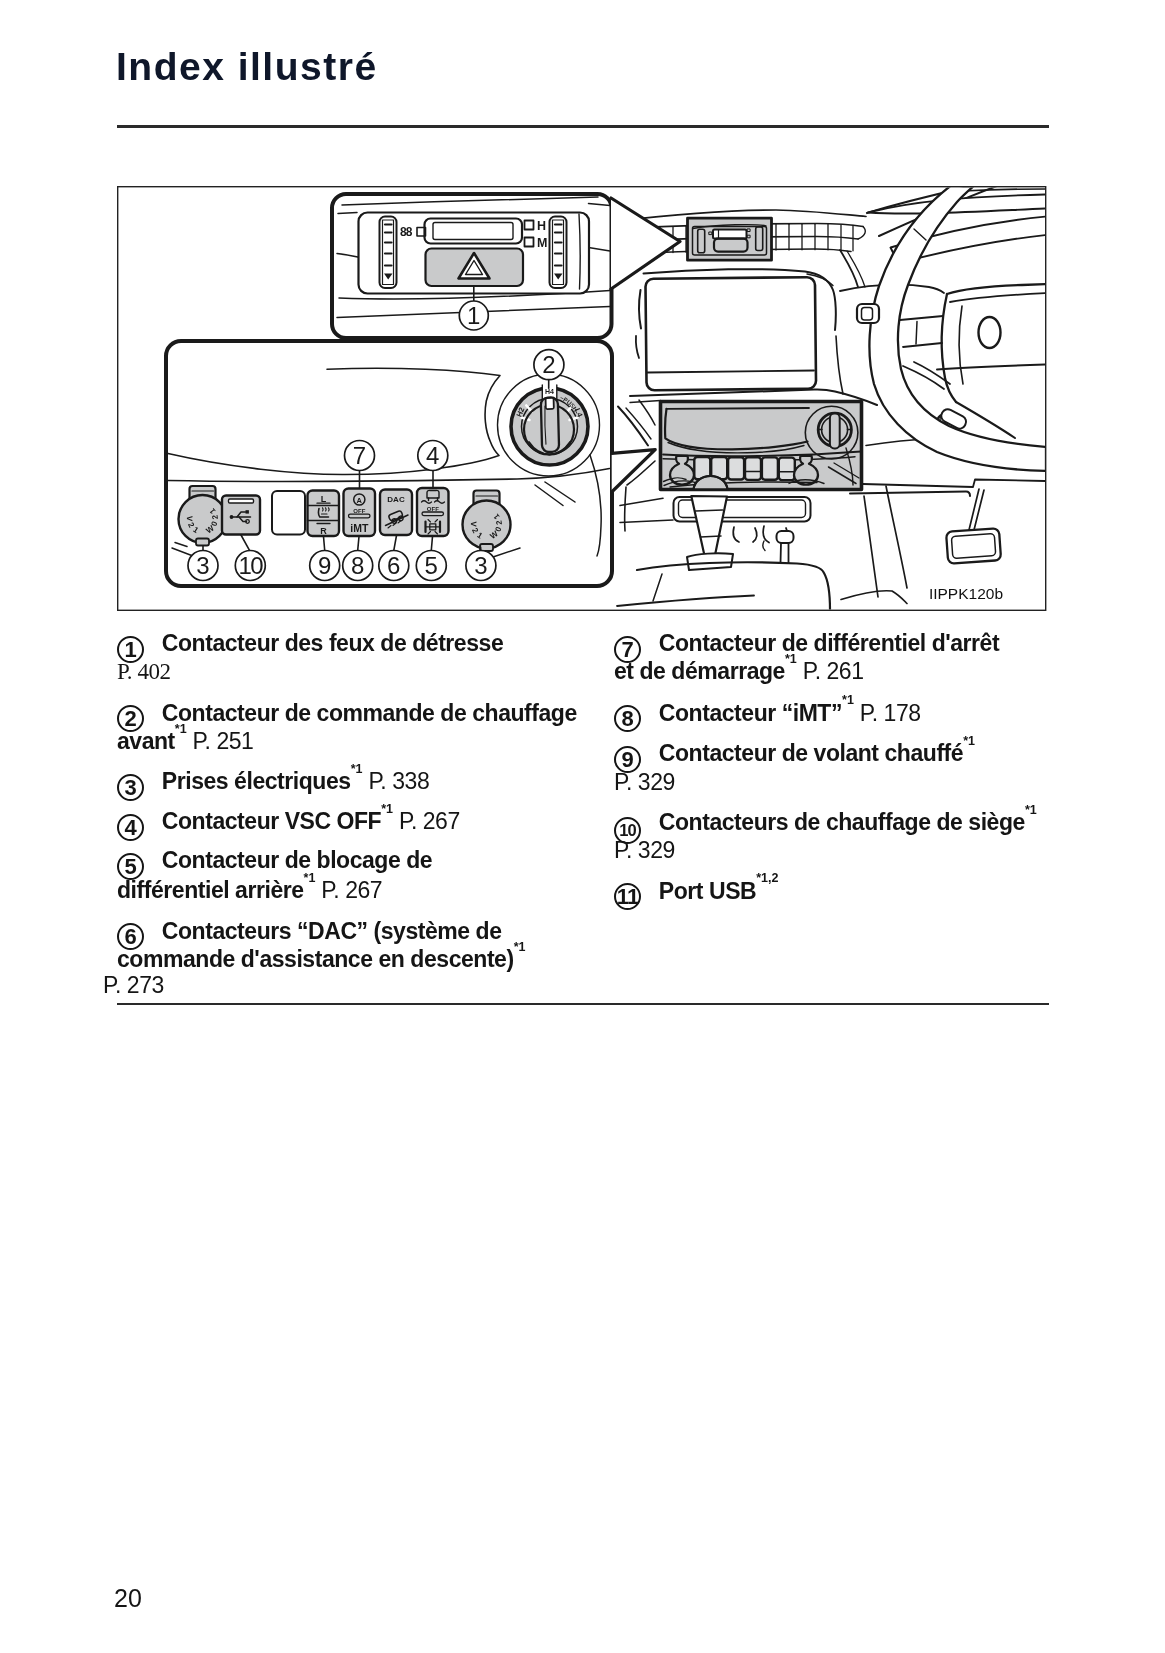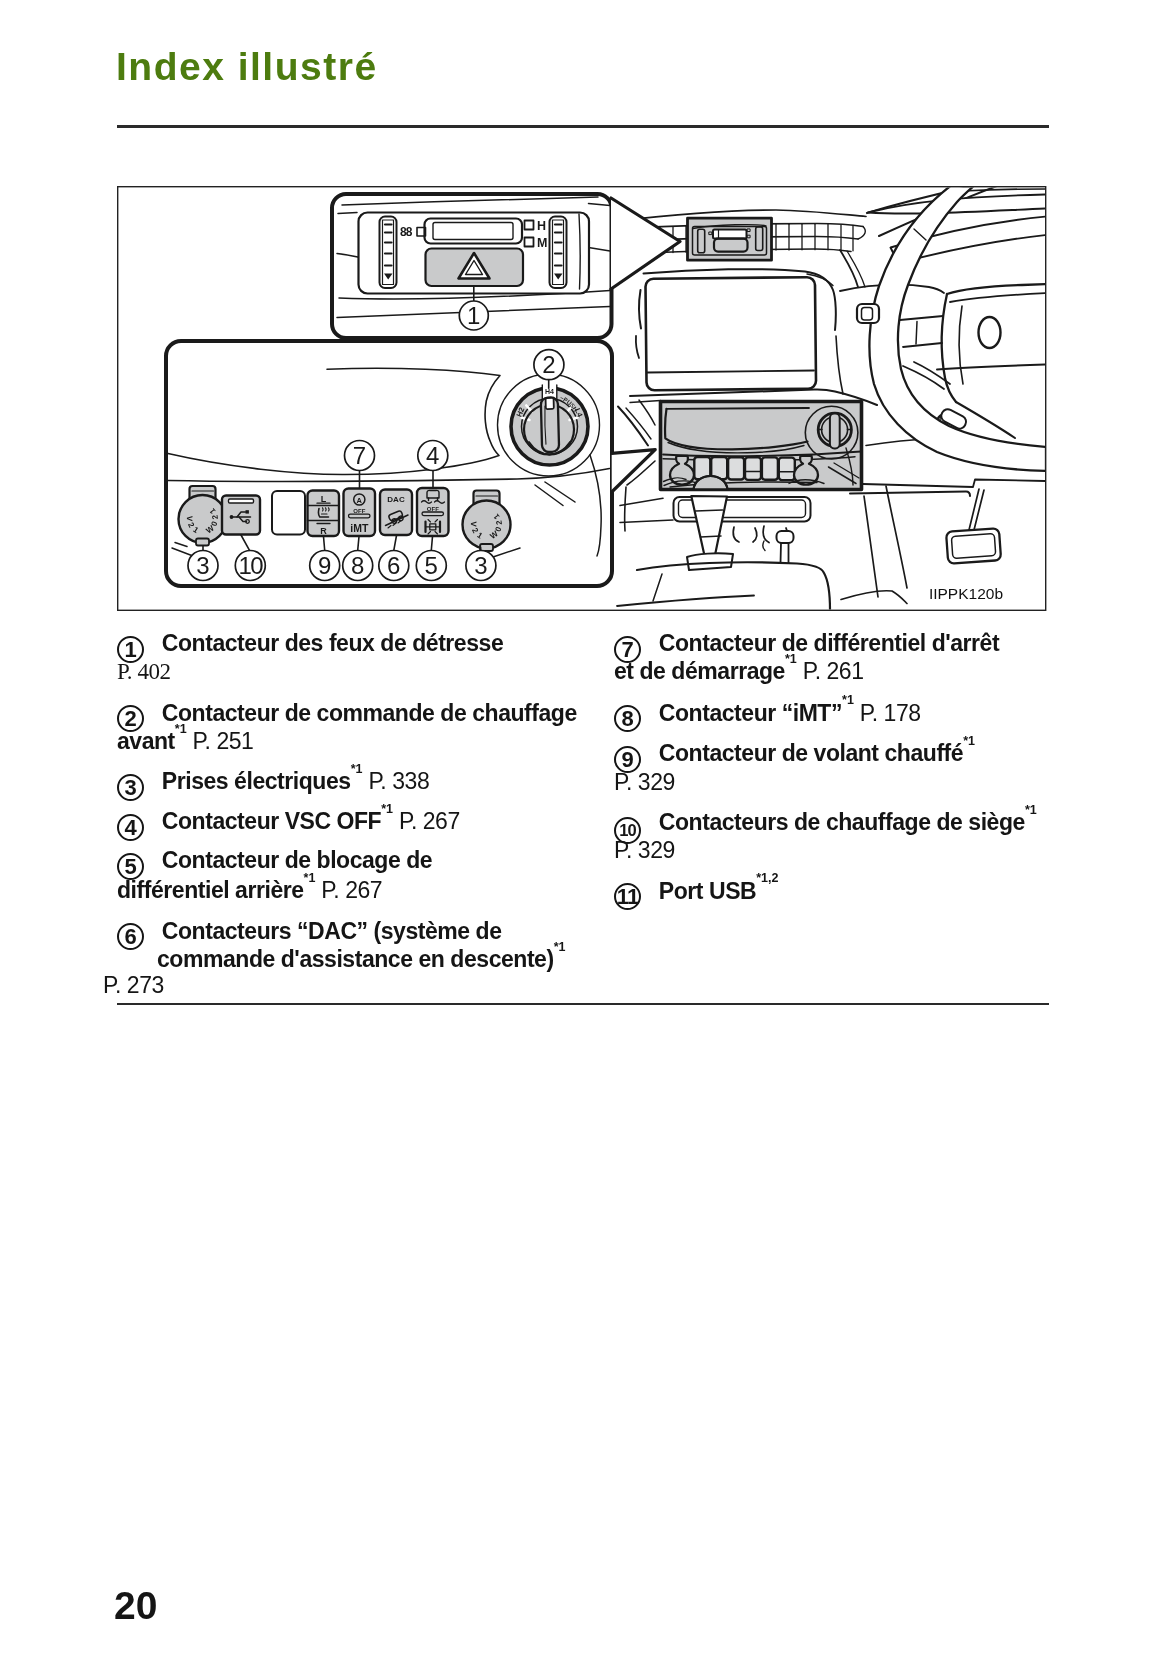--- a/index.html
+++ b/index.html
@@ -1,24 +1,24 @@
 <!DOCTYPE html>
 <html><head>
 <meta charset="utf-8">
 <style>
   * { margin:0; padding:0; box-sizing:border-box; }
   html,body { width:1165px; height:1653px; background:#fff; font-family:"Liberation Sans", sans-serif; position:relative; overflow:hidden; }
   .abs { position:absolute; }
-  .title { left:116px; top:45px; font-weight:bold; font-size:39px; letter-spacing:1.5px; color:#4d7c0f; }
+  .title { left:116px; top:45px; font-weight:bold; font-size:39px; letter-spacing:1.5px; color:#0f172a; }
   .rule { left:117px; width:932px; height:2.5px; background:#2a2a2a; }
   .ln { white-space:nowrap; color:#151515; font-size:23px; letter-spacing:-0.45px; line-height:1; }
   .ln b { font-weight:bold;text-align:center; }
   .cnum { display:inline-block; width:27px; height:27px; border:2.3px solid #151515; border-radius:50%; font-weight:bold; font-size:22px; text-align:center; line-height:23.5px; vertical-align:-5.5px; letter-spacing:0; }
   sup.s { font-size:12.5px; font-weight:bold; letter-spacing:0; position:relative; top:-7.5px; }
-  .pgnum { left:114px; top:1583.5px; font-weight:bold; font-size:39px; color:#151515; }
+  .pgnum { left:114px; top:1583.5px; font-weight:normal; font-size:25px; color:#151515; }
 </style>
 </head>
 <body>
 <div class="abs title">Index illustré</div>
 <div class="abs rule" style="top:125.3px;"></div>
 <div class="abs rule" style="top:1002.8px;"></div>
 
 <div class="abs" id="fig" style="left:117px; top:186px; width:930px; height:425px;">
 <svg width="930" height="425" viewBox="0 0 930 425" font-family="Liberation Sans, sans-serif">
 <defs>
@@ -438,21 +438,21 @@
 
 <div class="abs ln" style="left:117px; top:632px;"><span class="cnum">1</span>&nbsp;&nbsp; <b>Contacteur des feux de détresse</b></div>
 <div class="abs ln" style="left:117px; top:659.5px;font-family:Liberation Serif, serif;">P. 402</div>
 <div class="abs ln" style="left:117px; top:701.5px;"><span class="cnum">2</span>&nbsp;&nbsp; <b>Contacteur de commande de chauffage</b></div>
 <div class="abs ln" style="left:117px; top:730px;"><b>avant<sup class="s">*1</sup></b> P. 251</div>
 <div class="abs ln" style="left:117px; top:770px;"><span class="cnum">3</span>&nbsp;&nbsp; <b>Prises électriques<sup class="s">*1</sup></b> P. 338</div>
 <div class="abs ln" style="left:117px; top:810px;"><span class="cnum">4</span>&nbsp;&nbsp; <b>Contacteur VSC OFF<sup class="s">*1</sup></b> P. 267</div>
 <div class="abs ln" style="left:117px; top:849px;"><span class="cnum">5</span>&nbsp;&nbsp; <b>Contacteur de blocage de</b></div>
 <div class="abs ln" style="left:117px; top:879px;"><b>différentiel arrière<sup class="s">*1</sup></b> P. 267</div>
 <div class="abs ln" style="left:117px; top:919.5px;"><span class="cnum">6</span>&nbsp;&nbsp; <b>Contacteurs “DAC” (système de</b></div>
-<div class="abs ln" style="left:117px; top:948px;margin-left:40px;"><b>commande d'assistance en descente)<sup class="s">*1</sup></b></div>
+<div class="abs ln" style="left:117px; top:948px;"><b>commande d'assistance en descente)<sup class="s">*1</sup></b></div>
 <div class="abs ln" style="left:103px; top:974px;">P. 273</div>
 
 <div class="abs ln" style="left:614px; top:632px;"><span class="cnum">7</span>&nbsp;&nbsp; <b>Contacteur de différentiel d'arrêt</b></div>
 <div class="abs ln" style="left:614px; top:660px;"><b>et de démarrage<sup class="s">*1</sup></b> P. 261</div>
 <div class="abs ln" style="left:614px; top:701.5px;"><span class="cnum">8</span>&nbsp;&nbsp; <b>Contacteur “iMT”<sup class="s">*1</sup></b> P. 178</div>
 <div class="abs ln" style="left:614px; top:742px;"><span class="cnum">9</span>&nbsp;&nbsp; <b>Contacteur de volant chauffé<sup class="s">*1</sup></b></div>
 <div class="abs ln" style="left:614px; top:770.5px;">P. 329</div>
 <div class="abs ln" style="left:614px; top:811px;"><span class="cnum" style="font-size:16.5px;letter-spacing:-1px;">10</span>&nbsp;&nbsp; <b>Contacteurs de chauffage de siège<sup class="s">*1</sup></b></div>
 <div class="abs ln" style="left:614px; top:839px;">P. 329</div>
 <div class="abs ln" style="left:614px; top:879.5px;"><span class="cnum" style="font-size:22px;letter-spacing:-1px;">11</span>&nbsp;&nbsp; <b>Port USB<sup class="s">*1,2</sup></b></div>

